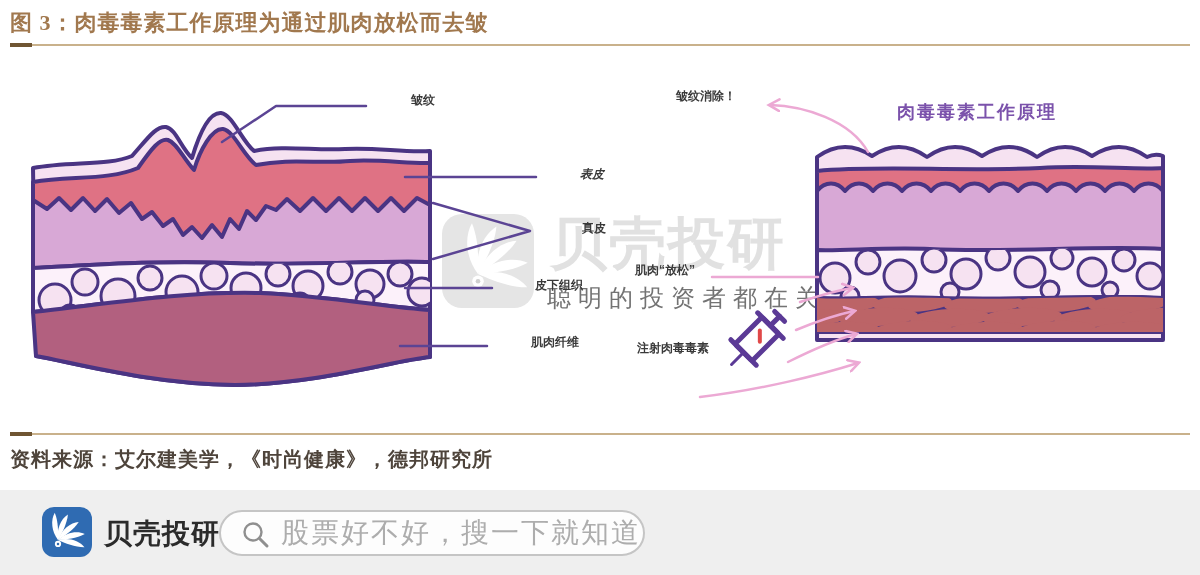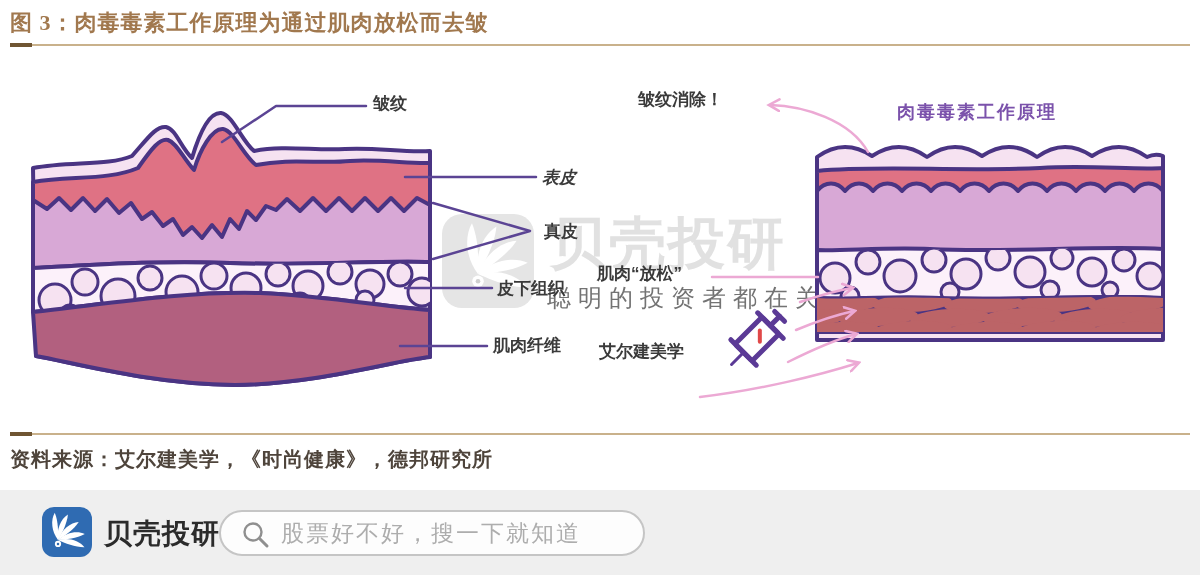--- a/index.html
+++ b/index.html
@@ -17,40 +17,40 @@
   
   .wm-layer{position:absolute;left:0;top:0;width:1200px;height:575px;z-index:1;}
   .wm-brand{position:absolute;left:550px;top:206px;font-size:57px;font-weight:800;
             color:#E1E1E1;letter-spacing:2px;white-space:nowrap;}
   .wm-slogan{position:absolute;left:547px;top:282px;font-family:"Liberation Serif",serif;
              font-size:24px;color:#737373;letter-spacing:7px;white-space:nowrap;}
   .wm-logo{position:absolute;left:440px;top:210px;}
   
   .canvas{position:absolute;left:0;top:0;z-index:2;pointer-events:none;}
   
-  .lbl{position:absolute;z-index:3;font-weight:bold;font-size:17px;color:#3A3A3A;white-space:nowrap;}
+  .lbl{position:absolute;z-index:3;font-weight:bold;font-size:12px;color:#3A3A3A;white-space:nowrap;margin-left:38px;}
   .lbl-wrinkle{left:373px;top:92px;}
   .lbl-epidermis{left:542px;top:166px;font-style:italic;}
   .lbl-dermis{left:544px;top:220px;}
   .lbl-subq{left:497px;top:277px;}
   .lbl-musclefiber{left:493px;top:334px;}
   .lbl-wrinkle-removed{left:638px;top:88px;}
   .lbl-muscle-relaxed{left:597px;top:262px;}
   .lbl-inject{left:599px;top:340px;}
   .right-title{position:absolute;z-index:3;left:897px;top:100px;font-size:18px;font-weight:bold;
                color:#7B52AB;letter-spacing:2px;white-space:nowrap;}
   
   .footer{position:absolute;left:0;top:490px;width:1200px;height:85px;background:#EFEFEF;z-index:4;}
   .f-logo{position:absolute;left:42px;top:17px;cursor:pointer;}
   .f-brand{position:absolute;left:104px;top:25px;font-size:28px;font-weight:bold;
            color:#2B2B2B;letter-spacing:1px;white-space:nowrap;}
   .pill{position:absolute;left:219px;top:20px;width:426px;height:46px;border:2px solid #C5C5C5;
         border-radius:25px;background:#FDFDFD;box-sizing:border-box;cursor:text;}
   .pill .mag{position:absolute;left:20px;top:8px;}
-  .pill .ph{position:absolute;left:60px;top:0;line-height:42px;font-size:23px;color:#ADADAD;
+  .pill .ph{position:absolute;left:60px;top:0;line-height:42px;font-size:28px;color:#ADADAD;
             letter-spacing:2px;white-space:nowrap;}
 </style>
 </head>
 <body>
 
 <div class="page">
 
   <div class="fig-title">图 3：肉毒毒素工作原理为通过肌肉放松而去皱</div>
   <div class="rule rule-top"></div>
 
@@ -206,21 +206,21 @@
 
   <div class="lbl lbl-wrinkle">皱纹</div>
   <div class="lbl lbl-epidermis">表皮</div>
   <div class="lbl lbl-dermis">真皮</div>
   <div class="lbl lbl-subq">皮下组织</div>
   <div class="lbl lbl-musclefiber">肌肉纤维</div>
 
   <div class="right-title">肉毒毒素工作原理</div>
   <div class="lbl lbl-wrinkle-removed">皱纹消除！</div>
   <div class="lbl lbl-muscle-relaxed">肌肉“放松”</div>
-  <div class="lbl lbl-inject">艾尔建美学</div>
+  <div class="lbl lbl-inject">注射肉毒毒素</div>
 
   <div class="rule rule-bottom"></div>
   <div class="source">资料来源：艾尔建美学，《时尚健康》，德邦研究所</div>
 
   <div class="footer">
     <svg class="f-logo" width="50" height="50" viewBox="0 0 50 50">
       <rect x="0" y="0" width="50" height="50" rx="12" fill="#2F6BB2"></rect>
       <g transform="translate(16,33) scale(0.78)">
         <g fill="#FFFFFF">
           <path transform="rotate(-82)" d="M0,0 C10,-10 24,-13 34,-9 C24,-3 10,-1 0,0 Z"></path>

